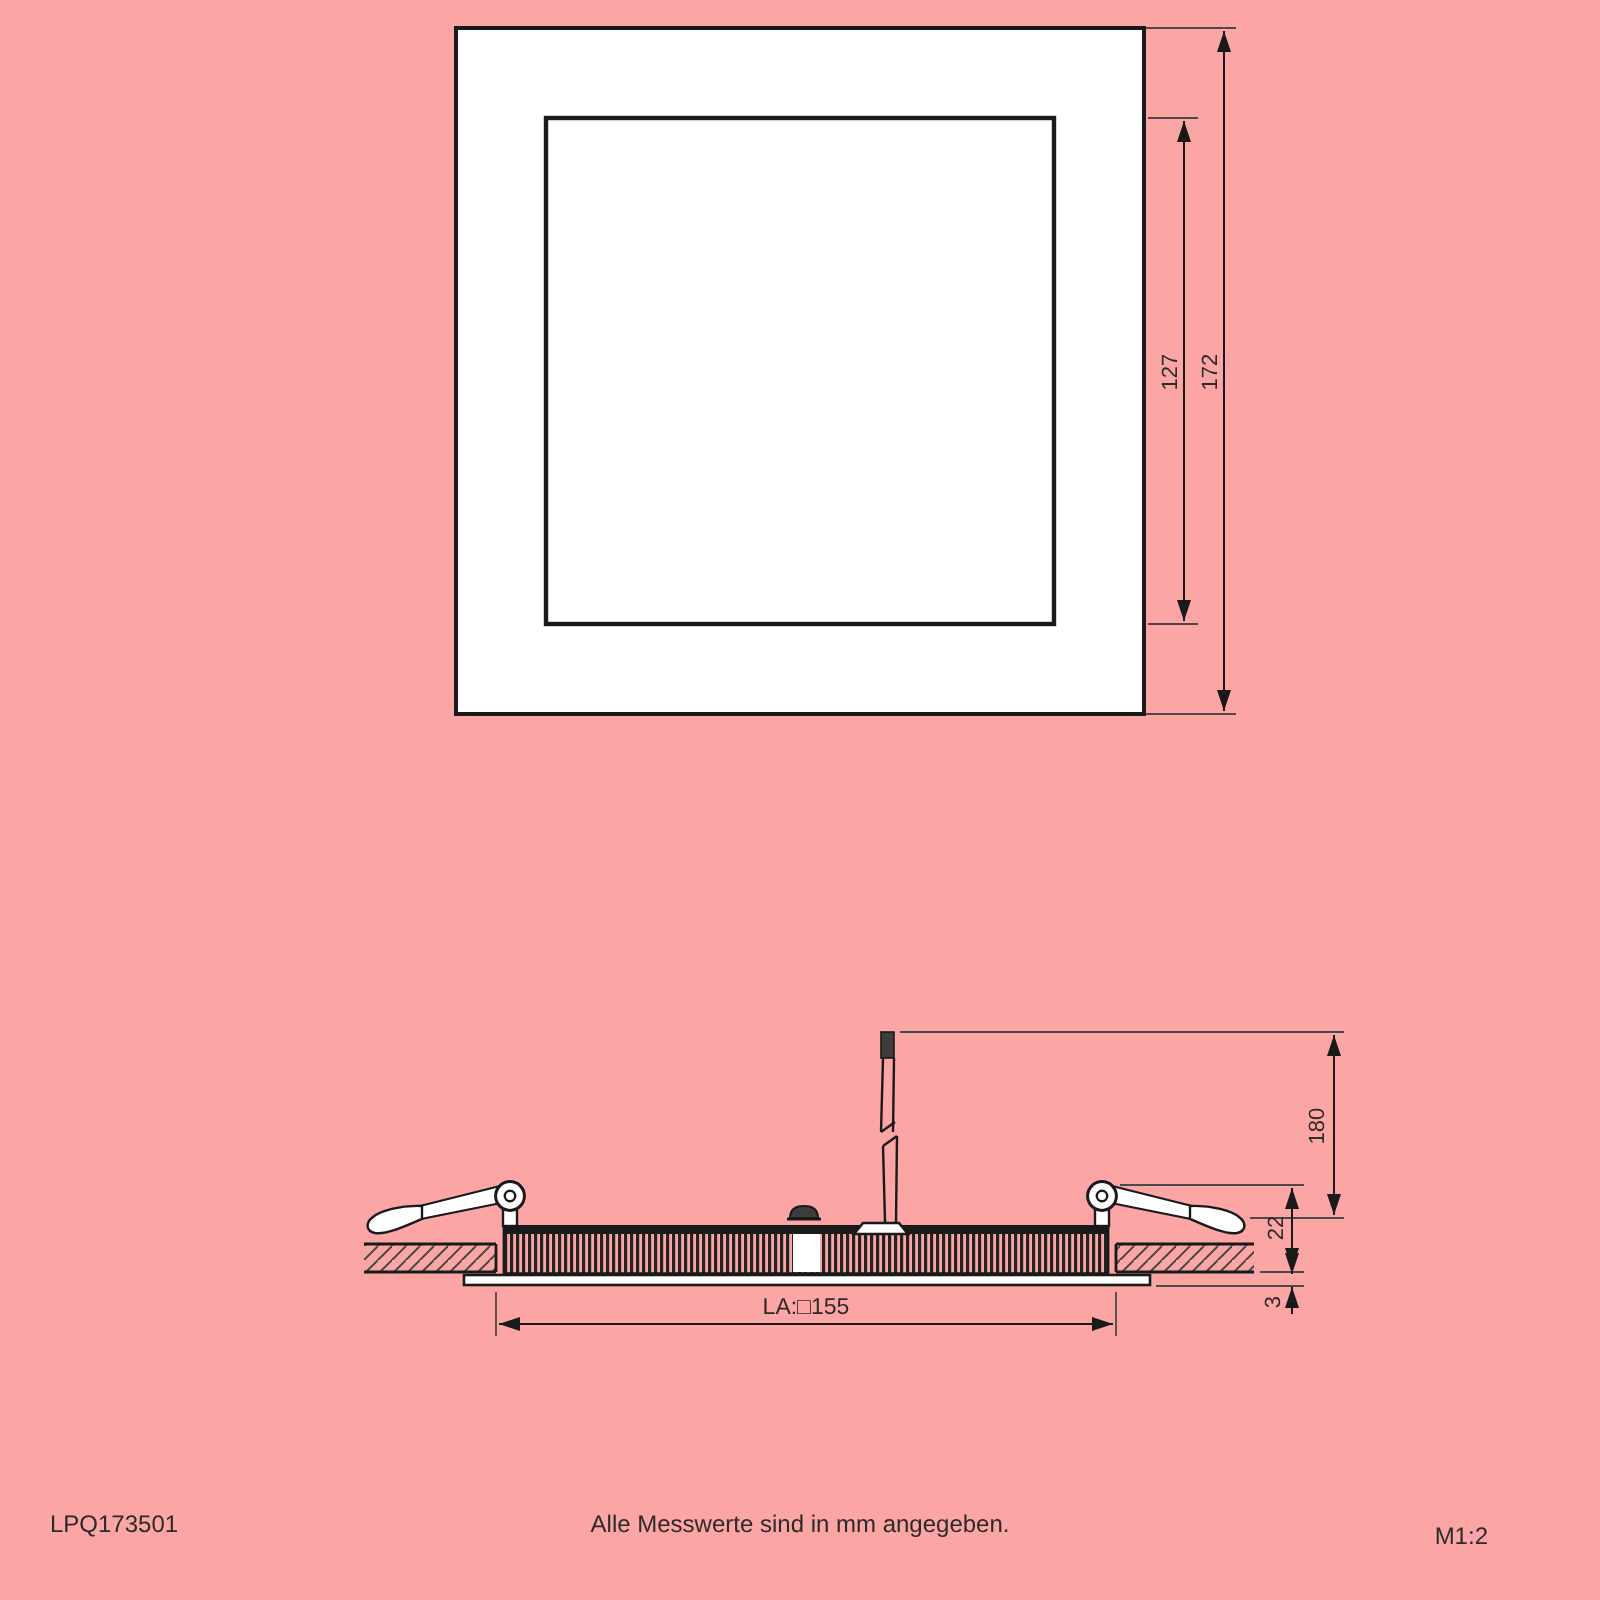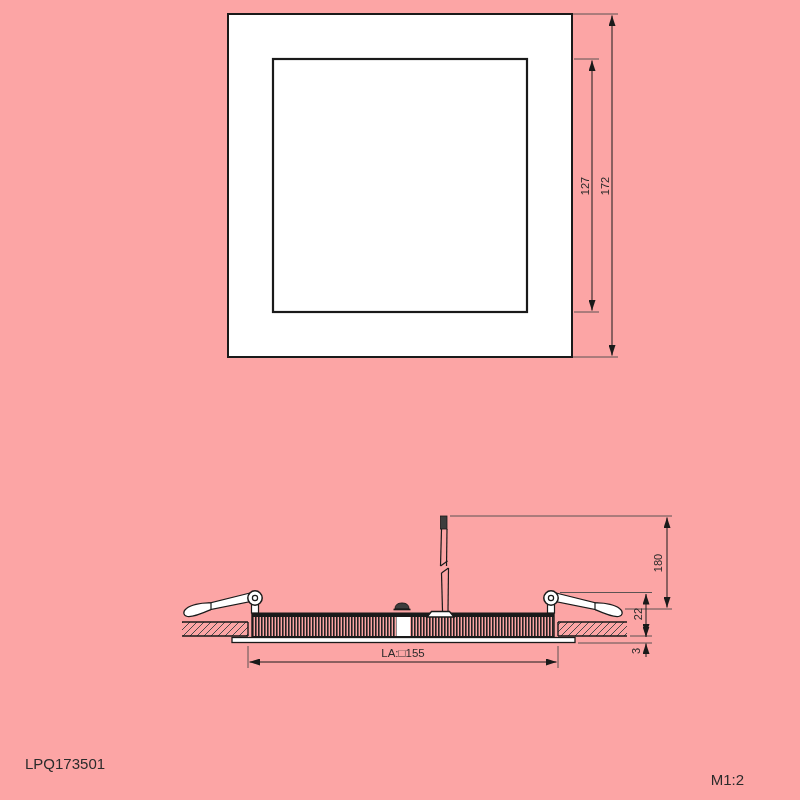--- a/index.html
+++ b/index.html
@@ -8,25 +8,25 @@
     font-family:"Liberation Sans", sans-serif;overflow:hidden;
   }
   svg text{
     font-family:"Liberation Sans", sans-serif;
     fill:#2b2b2b;
   }
   .dim-text{font-size:11px;}
   .cutout-text{font-size:11.5px;}
   .footer{
     position:absolute;top:755px;left:0;width:800px;height:14px;
-    font-size:15px;color:#2b2b2b;
+    font-size:12px;color:#2b2b2b;
   }
   .footer .left{position:absolute;left:25px;top:0;}
   .footer .center{position:absolute;left:0;width:100%;text-align:center;top:0;}
-  .footer .right{position:absolute;right:56px;top:16px;text-align:center;}
+  .footer .right{position:absolute;right:56px;top:6px;text-align:center;}
 </style>
 </head>
 <body>
 
 <div class="page">
 
   <svg width="800" height="800" viewBox="0 0 800 800">
     <defs>
       <marker id="arrE" markerWidth="11" markerHeight="7" refX="10.5" refY="3.5" orient="auto" markerUnits="userSpaceOnUse">
         <path d="M0,0 L10.5,3.5 L0,7 Z" fill="#1a1a1a"></path>
@@ -153,16 +153,17 @@
         <line x1="558" y1="646" x2="558" y2="668" stroke="#4a4a4a" stroke-width="0.9"></line>
         <line x1="249.5" y1="662" x2="556.5" y2="662" stroke="#1a1a1a" stroke-width="1" marker-start="url(#arrS)" marker-end="url(#arrE)"></line>
         <text class="cutout-text" x="403" y="657" text-anchor="middle">LA:□155</text>
       </g>
     </g>
   </svg>
 
   
   <div class="footer">
     <span class="left">LPQ173501</span>
+    <span class="center">Alle Messwerte sind in mm angegeben.</span>
     <span class="right">M1:2</span>
   </div>
 
 </div>
 
 </body></html>

